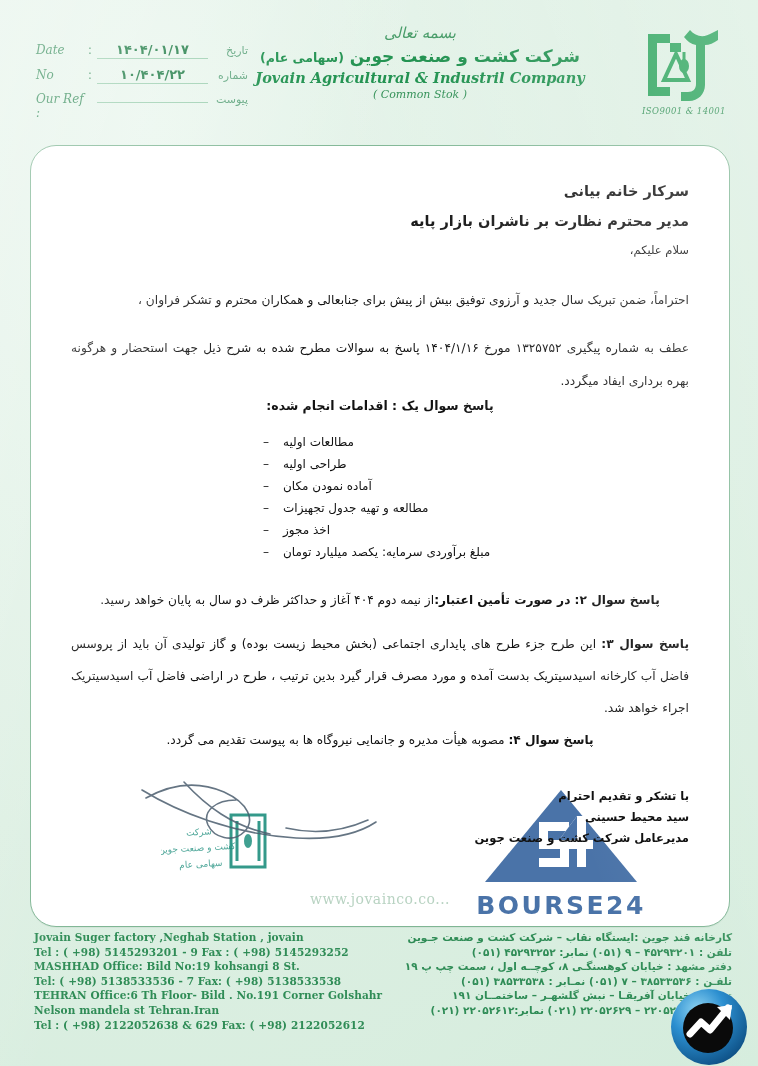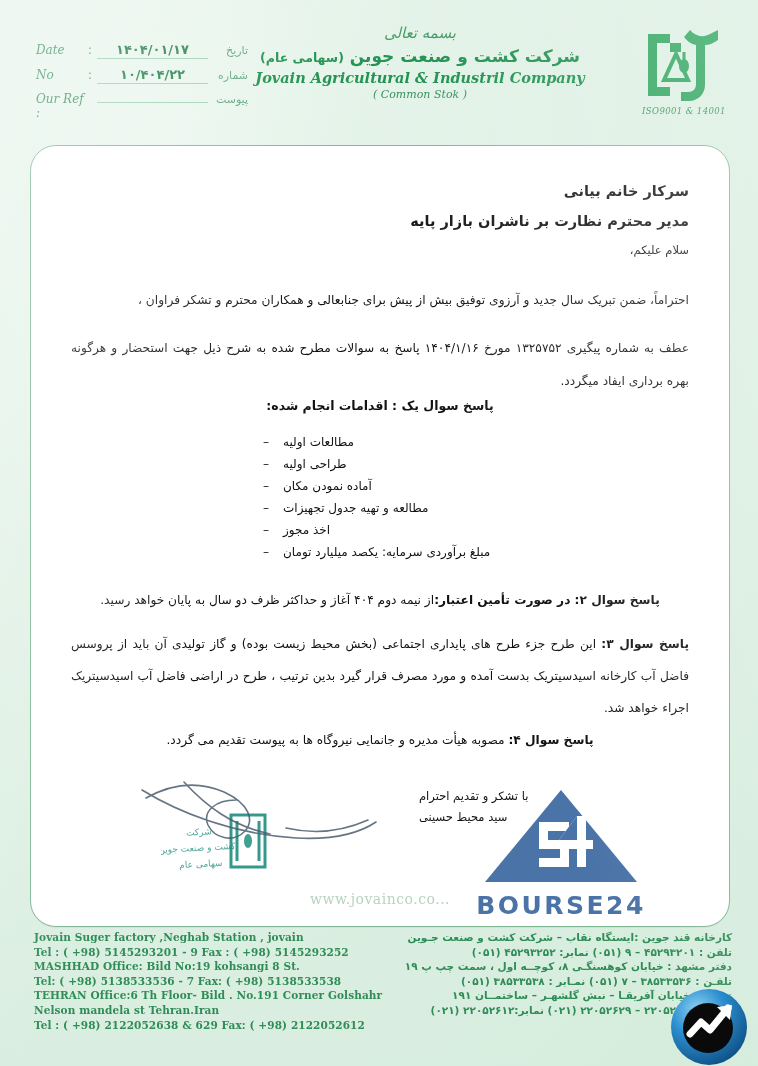--- a/index.html
+++ b/index.html
@@ -255,23 +255,23 @@
   .a2 { top: 438px; text-align: center; }
   .a3 { top: 482px; }
   .a4 { top: 578px; text-align: center; }
 
   
   .sigblock {
     position: absolute;
     right: 40px;
     top: 640px;
     width: 270px;
-    text-align: left;
+    text-align: right;
     font-size: 11.5px;
-    font-weight: normal;
+    font-weight: bold;
     line-height: 21px;
     z-index: 4;
   }
 
   
   .scribble {
     position: absolute;
     left: 105px;
     top: 630px;
     width: 250px;
@@ -469,20 +469,21 @@
       </div>
 
       <div class="ans a4">
         <b>پاسخ سوال ۴:</b>
         <span>مصوبه هیأت مدیره و جانمایی نیروگاه ها به پیوست تقدیم می گردد.</span>
       </div>
 
       <div class="sigblock">
         <div>با تشکر و تقدیم احترام</div>
         <div>سید محیط حسینی</div>
+        <div>مدیرعامل شرکت کشت و صنعت جوین</div>
       </div>
 
       <div class="stamp">
         <svg viewBox="0 0 180 90" width="180" height="90" aria-hidden="true">
           <g fill="none" stroke="#1f8f7e" stroke-width="3" opacity="0.9">
             <path d="M70 14 h34 v52 h-34 z"></path>
             <path d="M76 20 v40 M98 20 v40"></path>
           </g>
           <g fill="#1f8f7e" opacity="0.85">
             <ellipse cx="87" cy="40" rx="4" ry="7"></ellipse>

